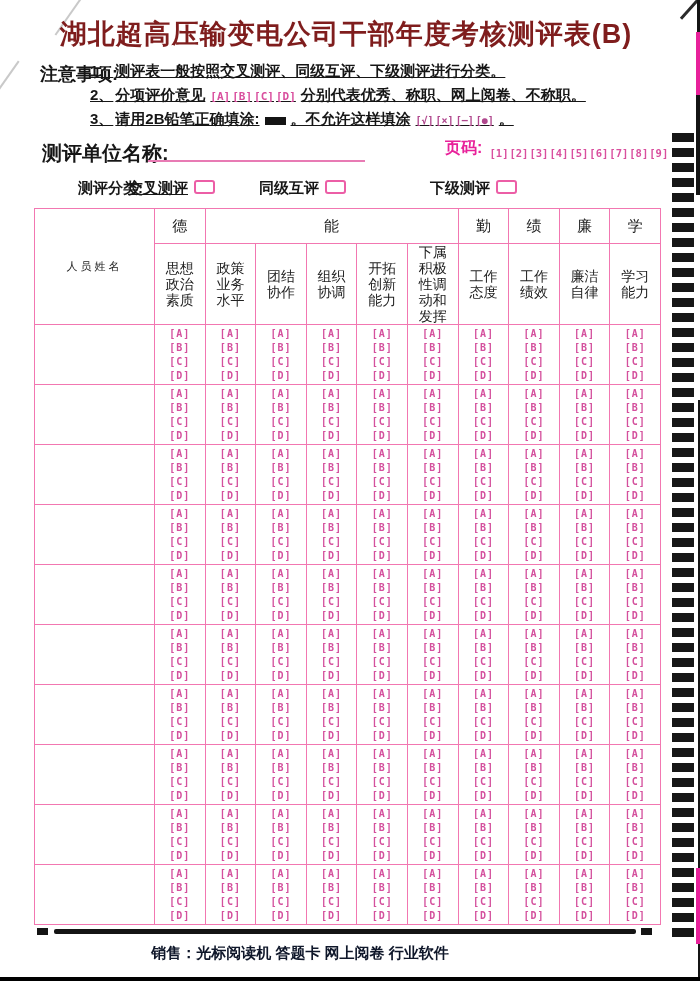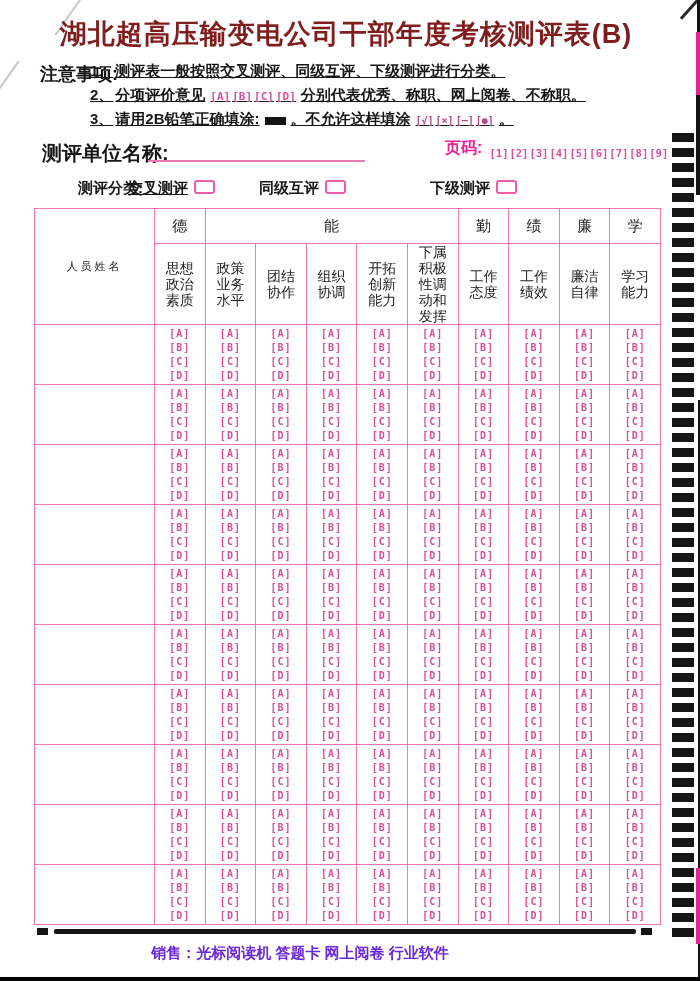--- a/index.html
+++ b/index.html
@@ -71,21 +71,21 @@
   .edge-pink-bot{right:0;top:868px;width:4px;height:76px;background:#e8219a;}
   .scratch{position:absolute;background:#c9c9c9;height:2px;}
   .scratch-1{left:46px;top:16px;width:44px;transform:rotate(-55deg);}
   .scratch-2{left:-8px;top:74px;width:34px;transform:rotate(-55deg);}
   .scratch-3{left:676px;top:6px;width:30px;height:3px;background:#2a2a2a;transform:rotate(-48deg);}
   
   .bline-sq-l{position:absolute;left:37px;top:928px;width:11px;height:7px;background:#141414;}
   .bline{position:absolute;left:54px;top:929px;width:582px;height:5px;background:#141414;border-radius:2px;}
   .bline-sq-r{position:absolute;left:641px;top:928px;width:11px;height:7px;background:#141414;}
   .footer-text{position:absolute;left:0;top:944px;width:600px;text-align:center;
-    font-size:15px;font-weight:700;color:#6d28d9;}
+    font-size:15px;font-weight:700;color:#0f172a;}
   .page-bottom{position:absolute;left:0;top:977px;width:700px;height:4px;background:#000;}
 </style>
 </head>
 <body>
 
 <div class="scratch scratch-1"></div>
 <div class="scratch scratch-2"></div>
 <div class="scratch scratch-3"></div>
 
 <div class="title">湖北超高压输变电公司干部年度考核测评表(B)</div>

